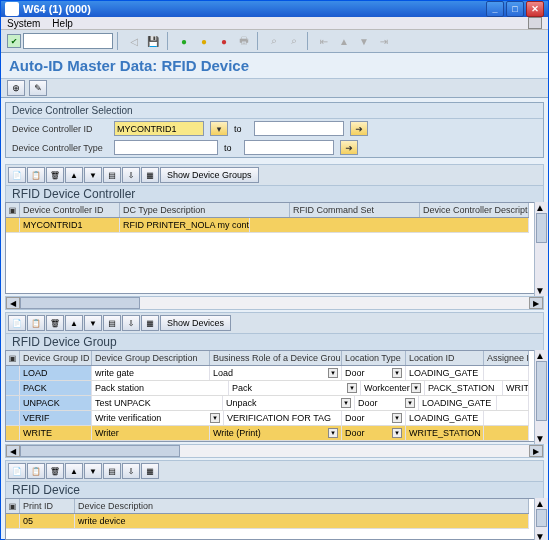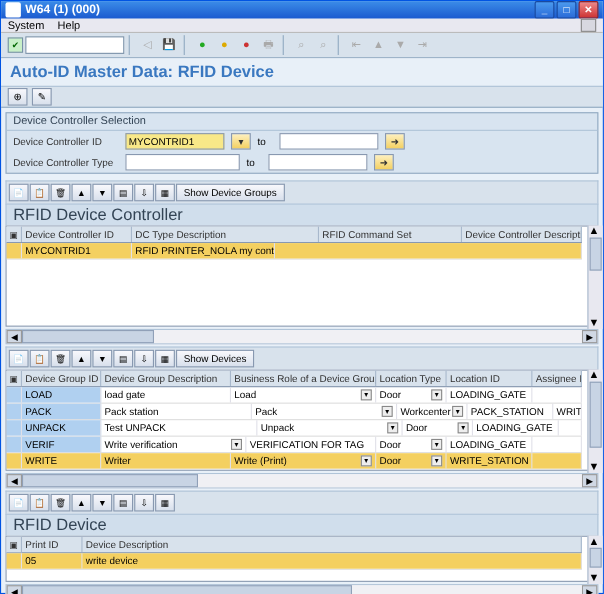--- a/index.html
+++ b/index.html
@@ -27,21 +27,21 @@
 .panel-title { font-size: 10px; padding: 2px 6px; color: #345; font-weight: normal; border-bottom: 1px solid #B0C4D8; }
 .form-row { display: flex; align-items: center; padding: 2px 6px; gap: 6px; }
 .form-label { width: 96px; font-size: 9px; color: #333; }
 .form-input { height: 15px; border: 1px solid #8898B0; background: #fff; font-size: 9px; padding: 0 2px; }
 .form-input.hl { background: #F8E888; }
 .form-btn { width: 18px; height: 15px; border: 1px solid #8898B0; background: linear-gradient(#FDF0C0,#F4D060); display:flex; align-items:center; justify-content:center; font-size:9px; cursor:pointer; color:#333; }
 .to-label { font-size: 9px; width: 14px; }
 .section-strip { margin: 2px 4px 0 4px; background: #D8E2EC; border: 1px solid #B0C4D8; border-bottom: none; display: flex; align-items: center; padding: 2px; gap: 1px; }
 .strip-icon { width: 18px; height: 16px; border: 1px solid #8898B0; background: linear-gradient(#F8F8FC,#D8E0EC); display:flex; align-items:center; justify-content:center; font-size:8px; cursor:pointer; }
 .strip-btn { height: 16px; border: 1px solid #8898B0; background: linear-gradient(#F8F8FC,#D8E0EC); font-size: 9px; padding: 0 6px; cursor:pointer; }
-.section-label { margin: 0 4px; padding: 1px 6px; font-size: 15px; background: #D0DEEC; border-left:1px solid #B0C4D8; border-right:1px solid #B0C4D8; border-top:1px solid #B0C4D8; color: #345; }
+.section-label { margin: 0 4px; padding: 1px 6px; font-size: 12px; background: #D0DEEC; border-left:1px solid #B0C4D8; border-right:1px solid #B0C4D8; border-top:1px solid #B0C4D8; color: #345; }
 .grid { margin: 0 4px 2px 4px; border: 1px solid #8898B0; background: #fff; font-size: 9px; }
 .grid-head { display: flex; background: #D8E2EC; border-bottom: 1px solid #8898B0; }
 .grid-head .gc { border-right: 1px solid #A8B8CC; padding: 2px 3px; color: #333; overflow: hidden; white-space: nowrap; }
 .grid-row { display: flex; border-bottom: 1px solid #DDD; }
 .grid-row .gc { border-right: 1px solid #E0E0E8; padding: 1px 3px; overflow: hidden; white-space: nowrap; height: 14px; display: flex; align-items: center; }
 .grid-row.hl .gc { background: #F4D060; }
 .gc.rowmark { width: 14px; background: #D8E2EC; display:flex; align-items:center; justify-content:center; font-size:8px; }
 .gc .dd { margin-left: auto; width: 10px; height: 10px; border: 1px solid #888; background: #EEE; font-size:7px; display:flex; align-items:center; justify-content:center; }
 .grid-fill { height: 60px; }
 .hscroll { margin: 0 4px; height: 14px; background: #E8E8F0; border: 1px solid #B0C4D8; display: flex; align-items: center; }
@@ -170,54 +170,55 @@
     <div class="strip-icon">📄</div>
     <div class="strip-icon">📋</div>
     <div class="strip-icon">🗑</div>
     <div class="strip-icon">▲</div>
     <div class="strip-icon">▼</div>
     <div class="strip-icon">▤</div>
     <div class="strip-icon">⇩</div>
     <div class="strip-icon">▦</div>
     <button class="strip-btn">Show Devices</button>
   </div>
+  <div class="section-label">RFID Device Group</div>
   <div class="grid-wrap">
   <div class="grid" style="padding-right:14px;">
     <div class="grid-head">
       <div class="gc rowmark">▣</div>
       <div class="gc" style="width:72px">Device Group ID</div>
       <div class="gc" style="width:118px">Device Group Description</div>
       <div class="gc" style="width:132px">Business Role of a Device Group</div>
       <div class="gc" style="width:64px">Location Type</div>
       <div class="gc" style="width:78px">Location ID</div>
       <div class="gc" style="flex:1">Assignee Print</div>
     </div>
     <div id="group-rows">
           <div class="grid-row ">
             <div class="gc rowmark" style="background:#B0D0F0"></div>
             <div class="gc" style="width:72px;background:#B0D0F0">LOAD</div>
-            <div class="gc" style="width:118px">load gate</div>
+            <div class="gc" style="width:118px">write gate</div>
             <div class="gc" style="width:132px">Load<span class="dd">▾</span></div>
             <div class="gc" style="width:64px">Door<span class="dd">▾</span></div>
             <div class="gc" style="width:78px">LOADING_GATE</div>
             <div class="gc" style="flex:1"></div>
           </div>
           <div class="grid-row ">
             <div class="gc rowmark" style="background:#B0D0F0"></div>
             <div class="gc" style="width:72px;background:#B0D0F0">PACK</div>
             <div class="gc" style="width:137px">Pack station</div>
             <div class="gc" style="width:132px">Pack<span class="dd">▾</span></div>
             <div class="gc" style="width:64px">Workcenter<span class="dd">▾</span></div>
             <div class="gc" style="width:78px">PACK_STATION</div>
             <div class="gc" style="flex:1">WRITE</div>
           </div>
           <div class="grid-row ">
             <div class="gc rowmark" style="background:#B0D0F0"></div>
             <div class="gc" style="width:72px;background:#B0D0F0">UNPACK</div>
-            <div class="gc" style="width:142px">Test UNPACK</div>
+            <div class="gc" style="width:131px">Test UNPACK</div>
             <div class="gc" style="width:132px">Unpack<span class="dd">▾</span></div>
             <div class="gc" style="width:64px">Door<span class="dd">▾</span></div>
             <div class="gc" style="width:78px">LOADING_GATE</div>
             <div class="gc" style="flex:1"></div>
           </div>
           <div class="grid-row ">
             <div class="gc rowmark" style="background:#B0D0F0"></div>
             <div class="gc" style="width:72px;background:#B0D0F0">VERIF</div>
             <div class="gc" style="width:132px">Write verification<span class="dd">▾</span></div>
             <div class="gc" style="width:118px">VERIFICATION FOR TAG</div>

